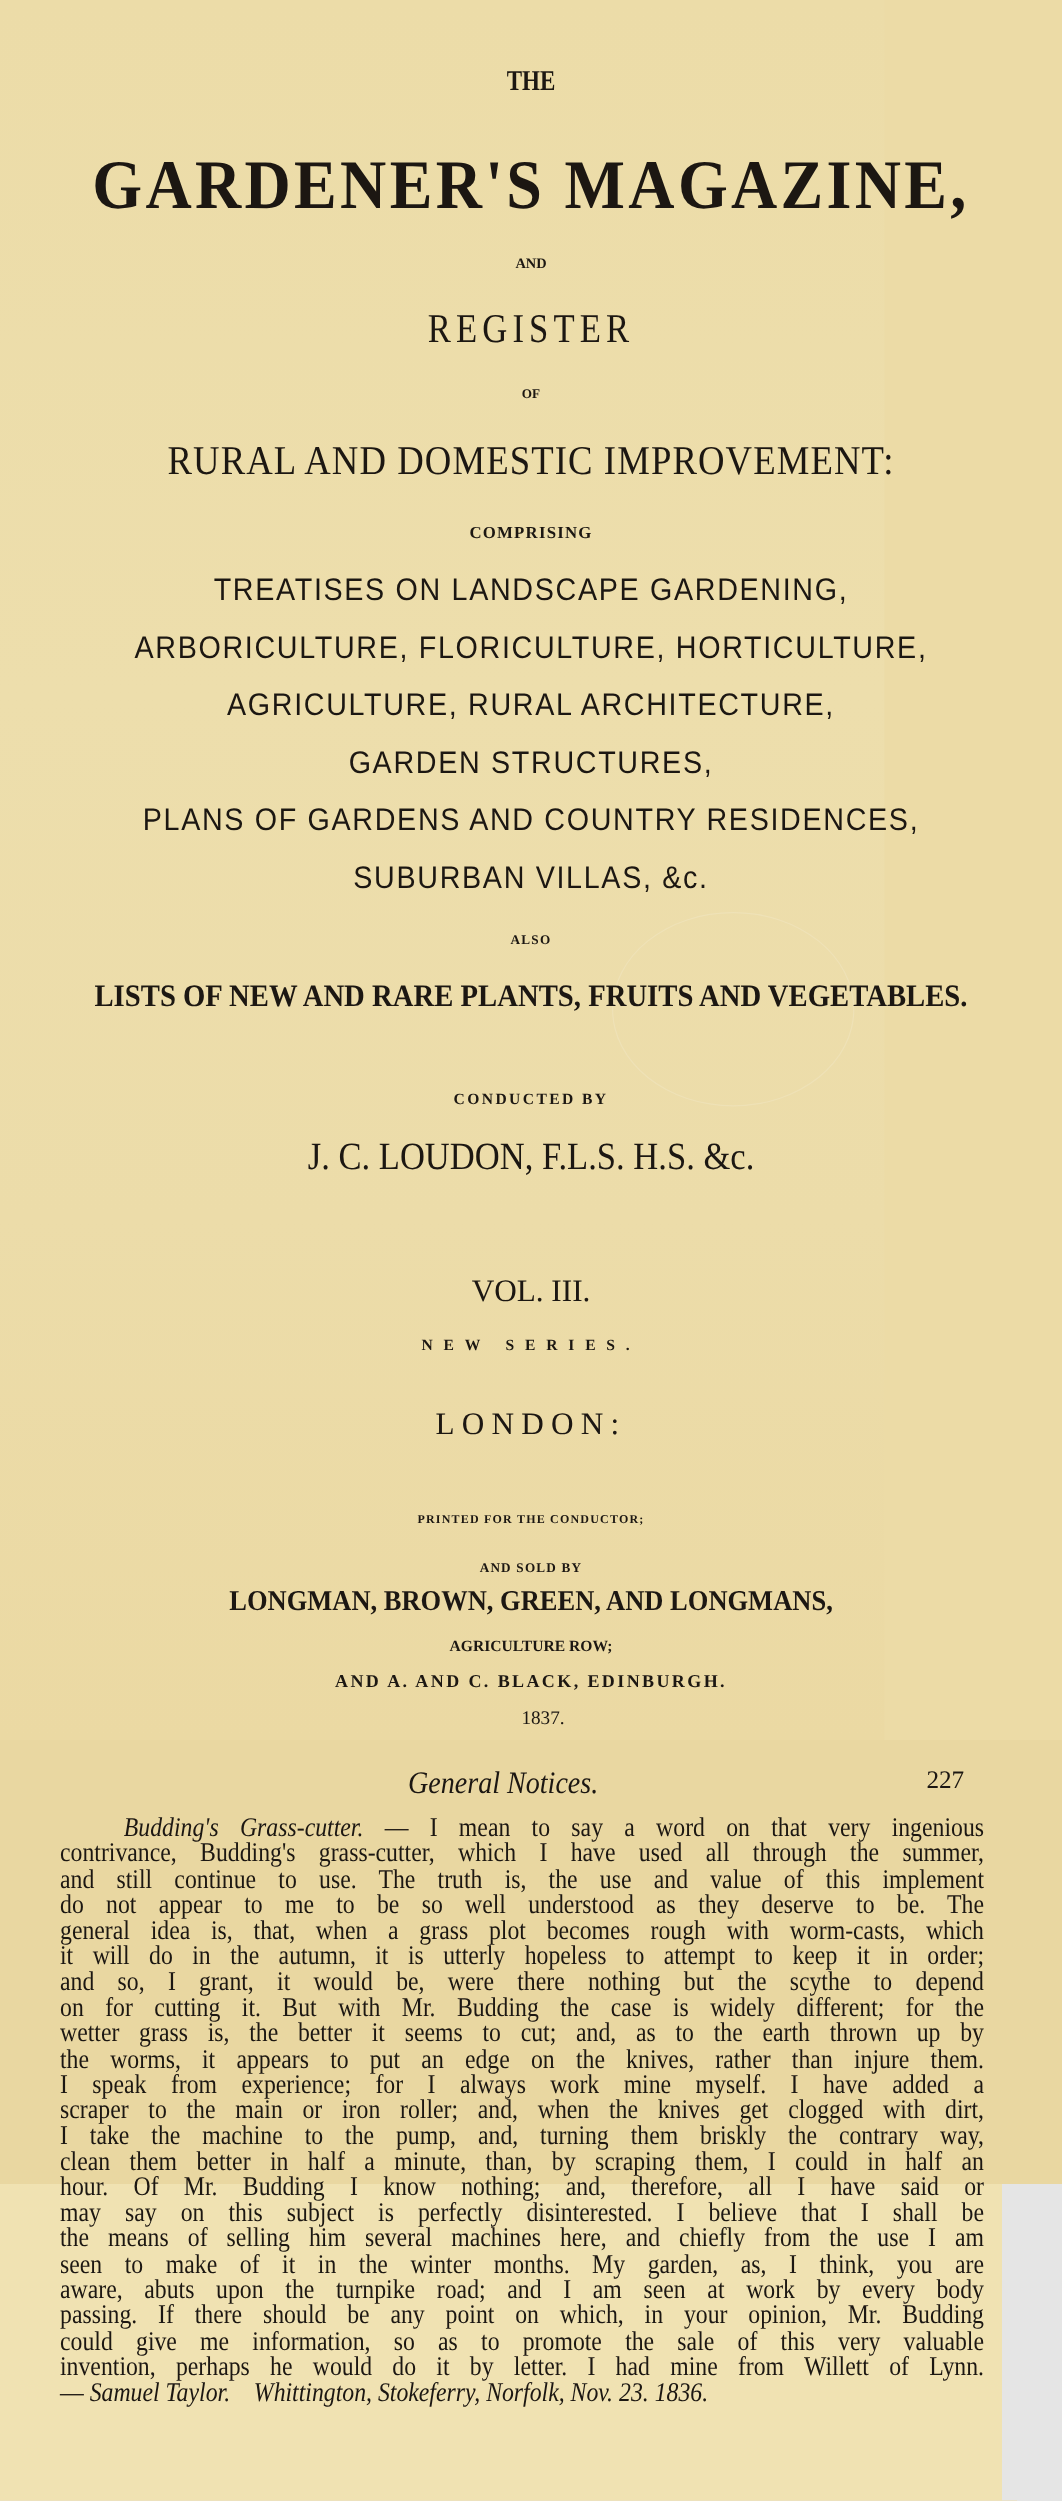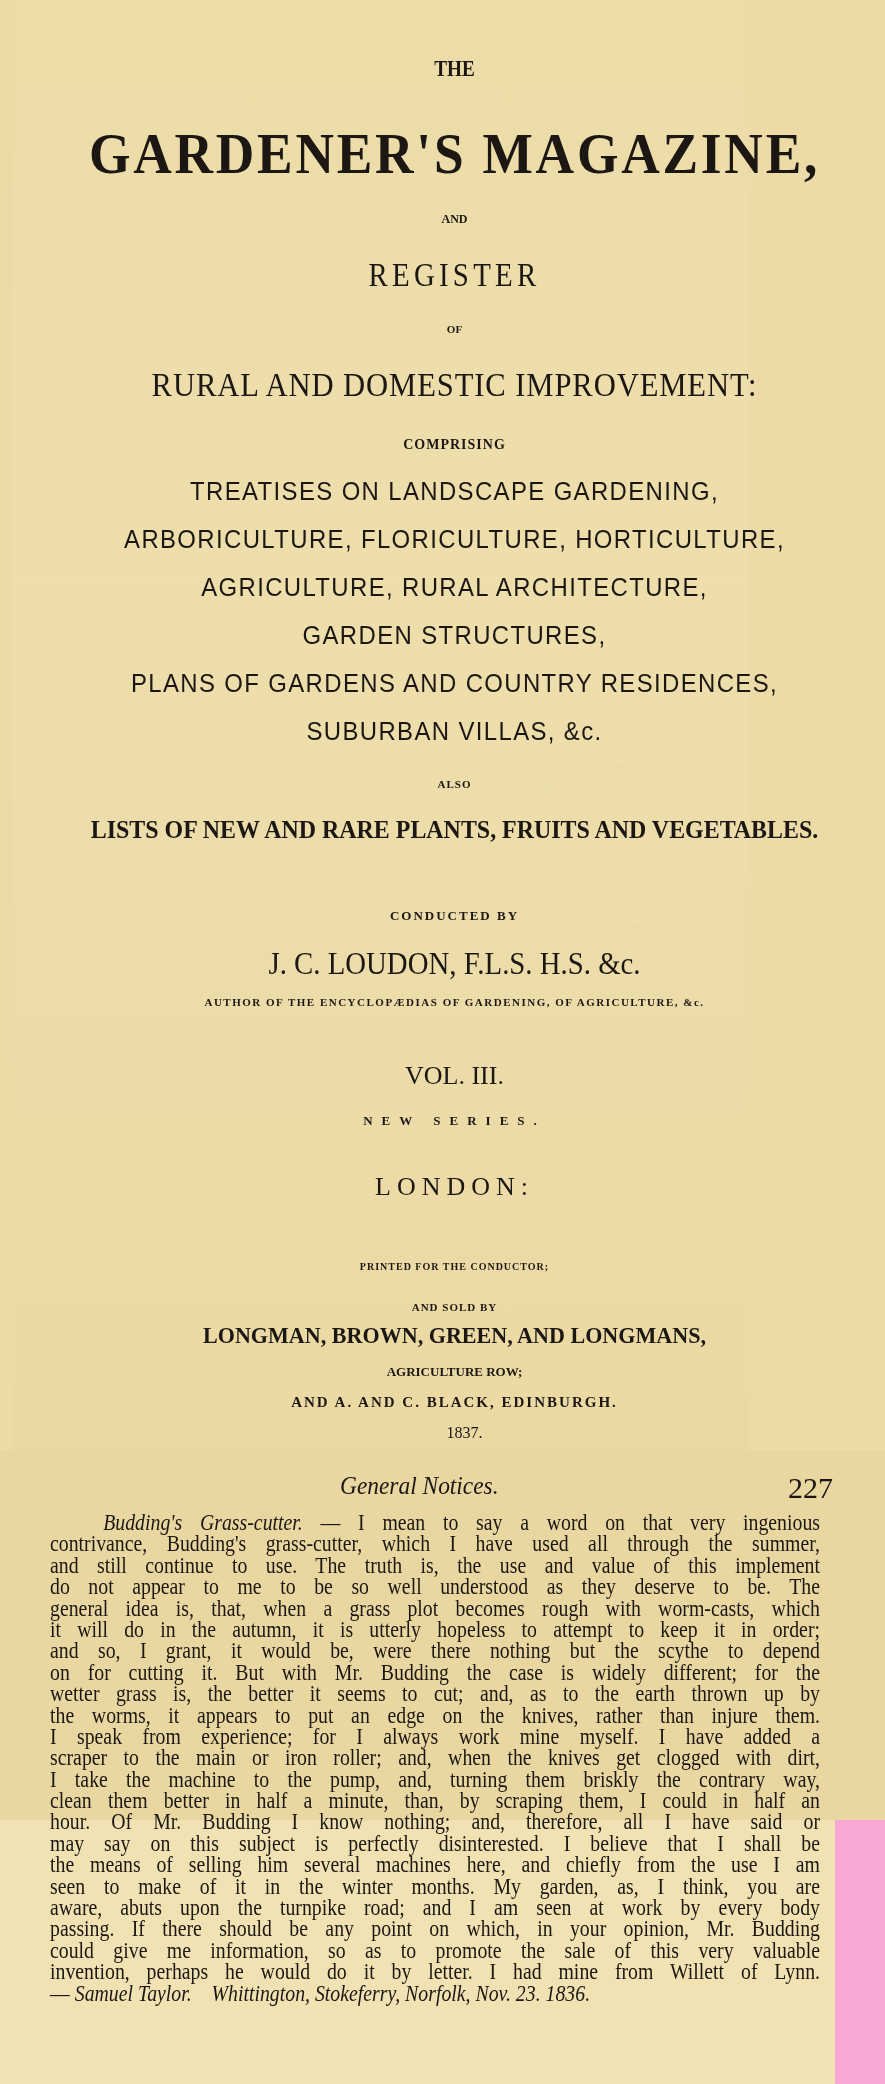--- a/index.html
+++ b/index.html
@@ -10,21 +10,21 @@
       width: 885px;
       height: 2084px;
       background: #ecdba6;
       font-family: "Liberation Serif", "DejaVu Serif", serif;
       color: #1c1712;
       overflow: hidden;
       position: relative;
     }
     .title-page {
       position: absolute;
-      left: 12px; top: 0;
+      left: 0; top: 0;
       width: 737px;
       height: 1450px;
       background: linear-gradient(180deg, #ecdca8 0%, #eddeac 40%, #ecdca9 70%, #ebd9a3 100%);
       text-align: center;
     }
     .tp-line {
       position: absolute;
       left: 0;
       width: 885px;
       text-align: center;
@@ -67,21 +67,21 @@
       border: 1px solid rgba(255,255,255,0.15);
       pointer-events: none;
     }
 
     .article-page {
       position: absolute;
       left: 0;
       top: 1450px;
       width: 885px;
       height: 634px;
-      background: #f9a8d4;
+      background: #e5e5e5;
     }
     .article-page .upper-band {
       position: absolute;
       left: 0; top: 0;
       width: 885px;
       height: 370px;
       background: #e9d7a1;
     }
     .article-page .lower-band {
       position: absolute;
@@ -103,22 +103,21 @@
       top: 0;
       font-style: italic;
       font-size: 26px;
       transform: scaleX(0.9);
       transform-origin: left;
     }
     .page-number {
       position: absolute;
       left: 772px;
       top: 0;
-      font-size: 30px;
-      margin-left: 16px;
+      font-size: 21px;
     }
     .article-body {
       position: absolute;
       left: 50px;
       top: 62px;
       width: 770px;
       font-size: 22.5px;
       line-height: 21.4px;
     }
     .article-line {
@@ -154,21 +153,20 @@
   <div class="tp-line topic t3">AGRICULTURE, RURAL ARCHITECTURE,</div>
   <div class="tp-line topic t4">GARDEN STRUCTURES,</div>
   <div class="tp-line topic t5">PLANS OF GARDENS AND COUNTRY RESIDENCES,</div>
   <div class="tp-line topic t6">SUBURBAN VILLAS, &amp;c.</div>
 
   <div class="tp-line also">ALSO</div>
   <div class="tp-line lists">LISTS OF NEW AND RARE PLANTS, FRUITS AND VEGETABLES.</div>
 
   <div class="tp-line conducted">CONDUCTED BY</div>
   <div class="tp-line loudon">J. C. LOUDON, F.L.S. H.S. &amp;c.</div>
-  <div class="tp-line author">AUTHOR OF THE ENCYCLOPÆDIAS OF GARDENING, OF AGRICULTURE, &amp;c.</div>
 
   <div class="tp-line vol">VOL. III.</div>
   <div class="tp-line newseries">NEW SERIES.</div>
 
   <div class="tp-line london">LONDON:</div>
   <div class="tp-line printed">PRINTED FOR THE CONDUCTOR;</div>
   <div class="tp-line soldby">AND SOLD BY</div>
   <div class="tp-line longman">LONGMAN, BROWN, GREEN, AND LONGMANS,</div>
   <div class="tp-line paternoster">AGRICULTURE ROW;</div>
   <div class="tp-line black">AND A. AND C. BLACK, EDINBURGH.</div>

